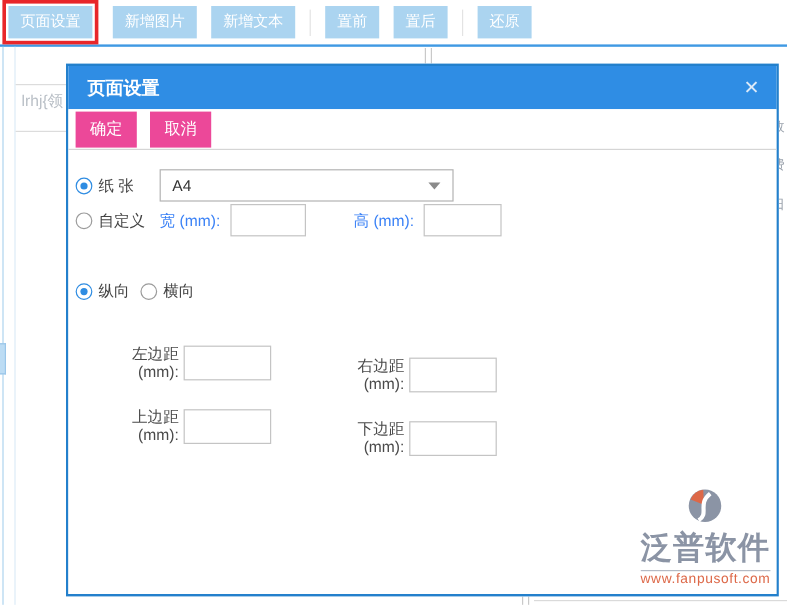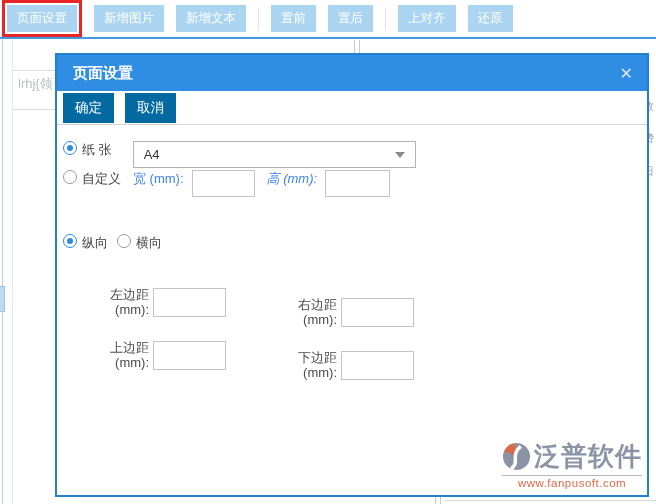--- a/index.html
+++ b/index.html
@@ -56,80 +56,79 @@
   }
   .dlg-close { font-size:16px; font-weight:normal; color:#ddeaf8; cursor:pointer; }
   .dlg-body { position:absolute; top:36px; left:0; right:0; bottom:0; background:#fff; }
 
   .btn-row {
     position:absolute; top:0; left:0; right:0; height:34px;
     display:flex; align-items:center; gap:11px; padding-left:6px;
     border-bottom:1px solid #d5d5d5;
   }
   .dlg-btn {
-    background:#0369a1; color:#fff; border:none; font-size:13.5px;
+    background:#ec4899; color:#fff; border:none; font-size:13.5px;
     padding:6px 12px; cursor:pointer; font-family:inherit;
   }
 
-  .row { position:absolute; display:flex; align-items:flex-start; font-size:13px; color:#444; }
+  .row { position:absolute; display:flex; align-items:center; font-size:13px; color:#444; }
   .row-paper   { top:50px;  left:6px; }
   .row-custom  { top:79px;  left:6px; }
   .row-orient  { top:143px; left:6px; }
 
   .radio { position:relative; width:14px; height:14px; border-radius:50%;
     border:1px solid #9b9b9b; background:#fff; display:inline-block; flex:none; cursor:pointer; }
   .radio.checked { border-color:#2e8ce2; }
   .radio.checked::after { content:""; position:absolute; left:3px; top:3px;
     width:6px; height:6px; border-radius:50%; background:#2e8ce2; }
   .radio-label { margin-left:5px; }
 
   .select {
-    margin-left:21px; width:283px; height:27px; border:1px solid #b3b3b3;
+    margin-left:21px; width:245px; height:27px; border:1px solid #b3b3b3;
     display:flex; align-items:center; padding:0 10px; color:#333; cursor:pointer;
     justify-content:space-between; background:#fff;
   }
   .select-arrow { width:0; height:0; border-left:5px solid transparent;
     border-right:5px solid transparent; border-top:6px solid #8a8a8a; }
 
   .inline-label { margin-left:12px; color:#3b82f6; }
   .txt-input { border:1px solid #c4c4c4; height:27px; font-size:13px;
     padding:0 4px; font-family:inherit; background:#fff; }
   .w-input { width:63px; margin-left:8px; }
   .h-input { width:65px; margin-left:8px; }
-  .gap-h { margin-left:12px;font-style:italic; }
+  .gap-h { margin-left:40px; }
   .orient-gap { margin-left:9px; }
 
   .margins { position:absolute; top:186px; left:37px; }
   .m-row { display:flex; margin-bottom:3px; }
   .m-pair { display:flex; align-items:center; }
   .m-pair + .m-pair { margin-left:56px;margin-top:20px; }
   .m-label { width:55px; text-align:right; font-size:13px; color:#4a4a4a; line-height:15px; }
   .m-input { width:73px; height:29px; margin-left:4px; }
 
   
   .logo { position:absolute; right:5px; bottom:6px; }
   .logo-top { display:flex; align-items:center; gap:3px;
-    border-bottom:1px solid #b4bac4; padding-bottom:1px; }
+    border-bottom:1px solid #b4bac4; padding-bottom:1px;flex-direction:column; }
   .logo-name { font-size:26px; font-weight:bold; color:#8b94a5; letter-spacing:1px; white-space:nowrap; }
   .logo-url { font-size:11.5px; color:#dd6848; text-align:center; letter-spacing:0.5px; padding-top:1px; }
 </style>
 </head>
 <body>
 
 <div class="toolbar">
   <span class="red-box">
     <button class="tb-btn">页面设置</button>
   </span>
   <button class="tb-btn">新增图片</button>
   <button class="tb-btn">新增文本</button>
   <span class="tb-sep"></span>
   <button class="tb-btn">置前</button>
   <button class="tb-btn">置后</button>
   <span class="tb-sep"></span>
-  <button class="tb-btn">上对齐</button>
   <button class="tb-btn">还原</button>
 </div>
 
 <div class="bg-vline1"></div>
 <div class="bg-vline2"></div>
 <div class="bg-cell">lrhj{领</div>
 <div class="bg-handle"></div>
 <div class="bg-dvline-top"></div>
 <div class="bg-dvline-bot"></div>
 <div class="bg-hline-bot"></div>

